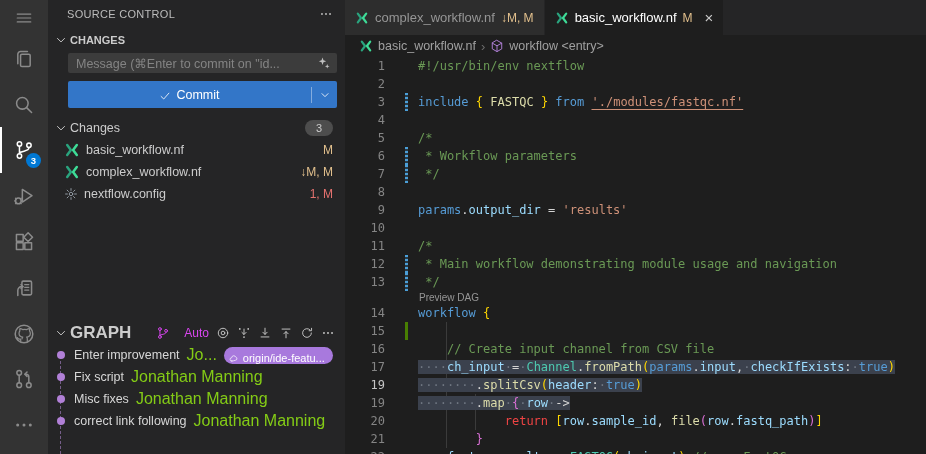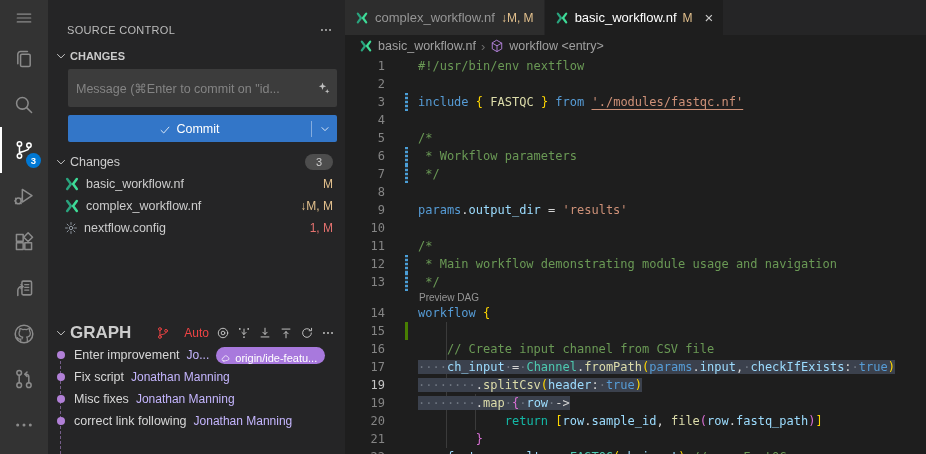--- a/index.html
+++ b/index.html
@@ -11,48 +11,48 @@
   
   .activitybar{width:48px;background:#333333;display:flex;flex-direction:column;align-items:center;flex-shrink:0;}
   .ab-item{width:48px;height:46px;display:flex;align-items:center;justify-content:center;color:#8b8b8b;position:relative;cursor:pointer;}
   .ab-item.first{height:36px;}
   .ab-item.active{color:#ffffff;box-shadow:inset 2px 0 0 #ffffff;}
   .ab-item.bottom{margin-top:auto;margin-bottom:6px;}
   .ab-badge{position:absolute;bottom:5px;right:7px;background:#0078d4;color:#fff;border-radius:50%;min-width:15px;height:15px;font-size:9.5px;display:flex;align-items:center;justify-content:center;font-weight:700;}
 
   
   .sidebar{width:297px;background:#252526;display:flex;flex-direction:column;flex-shrink:0;font-size:12.5px;}
-  .sc-title{height:28px;display:flex;align-items:center;padding:16px 12px 0 19px;font-size:11px;color:#bcbcbc;letter-spacing:.3px;flex-shrink:0;}
+  .sc-title{height:28px;display:flex;align-items:center;padding:0 12px 0 19px;font-size:11px;color:#bcbcbc;letter-spacing:.3px;flex-shrink:0;}
   .sc-title .spacer,.row-spacer{flex:1;}
   .sec-head{height:23px;display:flex;align-items:center;padding:0 10px 0 6px;font-weight:700;font-size:11px;color:#cccccc;flex-shrink:0;gap:2px;}
-  .commit-input{height:38px;margin:2px 8px 0 20px;background:#3c3c3c;border-radius:2px;display:flex;align-items:center;padding:0 6px 0 8px;flex-shrink:0;}
+  .commit-input{height:20px;margin:2px 8px 0 20px;background:#3c3c3c;border-radius:2px;display:flex;align-items:center;padding:0 6px 0 8px;flex-shrink:0;}
   .commit-input .ph{color:#848484;font-size:12.5px;white-space:nowrap;overflow:hidden;flex:1;}
   .commit-input .icn{color:#c0c0c0;}
   .commit-btn{height:27px;margin:8px 8px 0 20px;background:#3376c8;border-radius:2px;color:#ffffff;display:flex;align-items:center;flex-shrink:0;cursor:pointer;font-size:12.5px;}
   .commit-btn .main{flex:1;display:flex;align-items:flex-end;justify-content:center;gap:5px;}
   .commit-btn .sep{width:1px;height:16px;background:rgba(255,255,255,.4);}
   .commit-btn .dd{width:25px;display:flex;align-items:center;justify-content:center;}
   .tree-row{height:22px;display:flex;align-items:center;flex-shrink:0;white-space:nowrap;cursor:pointer;}
   .tree-row .lbl{color:#cccccc;}
   .changes-row{margin-top:9px;padding:0 12px 0 6px;gap:2px;}
   .count-badge{background:#4d4d4d;color:#cccccc;border-radius:9px;min-width:18px;height:16px;display:flex;align-items:center;justify-content:center;font-size:11px;padding:0 5px;}
   .file-row{padding:0 12px 0 16px;gap:6px;}
   .file-row .status{margin-left:auto;font-size:12px;}
   .gear{color:#949ca6;}
   .graph-head{height:22px;display:flex;align-items:center;padding:0 10px 0 6px;flex-shrink:0;gap:2px;}
   .graph-head .title{font-weight:700;font-size:17px;color:#cccccc;}
   .graph-tools{margin-left:auto;display:flex;align-items:center;gap:7px;color:#c5c5c5;}
-  .auto-grp{display:flex;align-items:center;gap:14px;font-size:12px;color:#ef4444;cursor:pointer;}
+  .auto-grp{display:flex;align-items:center;gap:14px;font-size:12px;color:#d946ef;cursor:pointer;}
   #graph-rows{height:110px;position:relative;overflow:hidden;flex-shrink:0;}
   .gline{position:absolute;left:12px;top:12px;bottom:0;border-left:1px dashed rgba(185,142,220,.55);}
   .commit-row{height:22px;display:flex;align-items:center;white-space:nowrap;overflow:hidden;position:relative;cursor:pointer;}
   .gdotcol{width:26px;display:flex;align-items:center;justify-content:center;flex-shrink:0;}
   .gdot{width:8px;height:8px;border-radius:50%;background:#b180d7;}
   .cmsg{color:#d7d7d7;font-size:12.5px;}
-  .cauthor{color:#c4b5fd;font-size:12px;margin-left:7px;}
+  .cauthor{color:#84cc16;font-size:16px;margin-left:7px;}
   .refpill{margin-left:7px;background:#a879dd;color:#ffffff;border-radius:9px;height:17px;display:flex;align-items:flex-end;gap:4px;padding:0 8px 0 5px;font-size:11px;flex-shrink:0;}
   .refpill .icn{color:#ffffff;}
 
   
   .editor{flex:1;display:flex;flex-direction:column;min-width:0;background:#1e1e1e;}
   .tabbar{height:35px;background:#252526;display:flex;flex-shrink:0;}
   .tab{height:35px;display:flex;align-items:center;padding:0 10px;background:#2d2d2d;margin-right:1px;font-size:13px;color:#969696;gap:6px;cursor:pointer;white-space:nowrap;}
   .tab.active{background:#1e1e1e;color:#ffffff;}
   .tab .tbadge{color:#e2c08d;font-size:12px;}
   .tab .close{color:#cccccc;font-size:15px;margin-left:6px;line-height:1;}
@@ -65,21 +65,21 @@
   .ln.cur{color:#c6c6c6;}
   .deco{position:absolute;left:60px;top:0;width:3px;height:18px;}
   .g-mod{background:repeating-linear-gradient(to bottom,#4b9fd8 0 2px,rgba(75,159,216,.22) 2px 4px);}
   .g-add{background:#487e02;}
   .cnt{position:absolute;left:73px;top:0;white-space:pre;}
   .selwrap{background:#3b414d;}
   .codelens{height:13px;line-height:13px;font-family:"Liberation Sans",sans-serif;font-size:10px;color:#969696;padding-left:74px;}
   .guide{position:absolute;width:0;border-left:1px solid #3b3b3b;}
   .guide1{left:101px;top:265px;height:126px;}
   .guide2{left:130px;top:337px;height:36px;}
-  .c-comment{color:#6a9955}.c-keyword{color:#569cd6}.c-control{color:#14b8a6}
+  .c-comment{color:#6a9955}.c-keyword{color:#569cd6}.c-control{color:#ef4444}
   .c-string{color:#ce9178}.c-link{color:#ce9178;text-decoration:underline;text-underline-offset:3px;}
   .c-func{color:#dcdcaa}.c-type{color:#4ec9b0}.c-var{color:#9cdcfe}.c-plain{color:#d4d4d4}
   .c-b1{color:#ffd700}.c-b2{color:#da70d6}.c-ws{color:#6e7681}
 </style>
 </head>
 <body>
 
 <nav class="activitybar" id="activitybar">
     <div class="ab-item first">
       <span class="icn i18">

